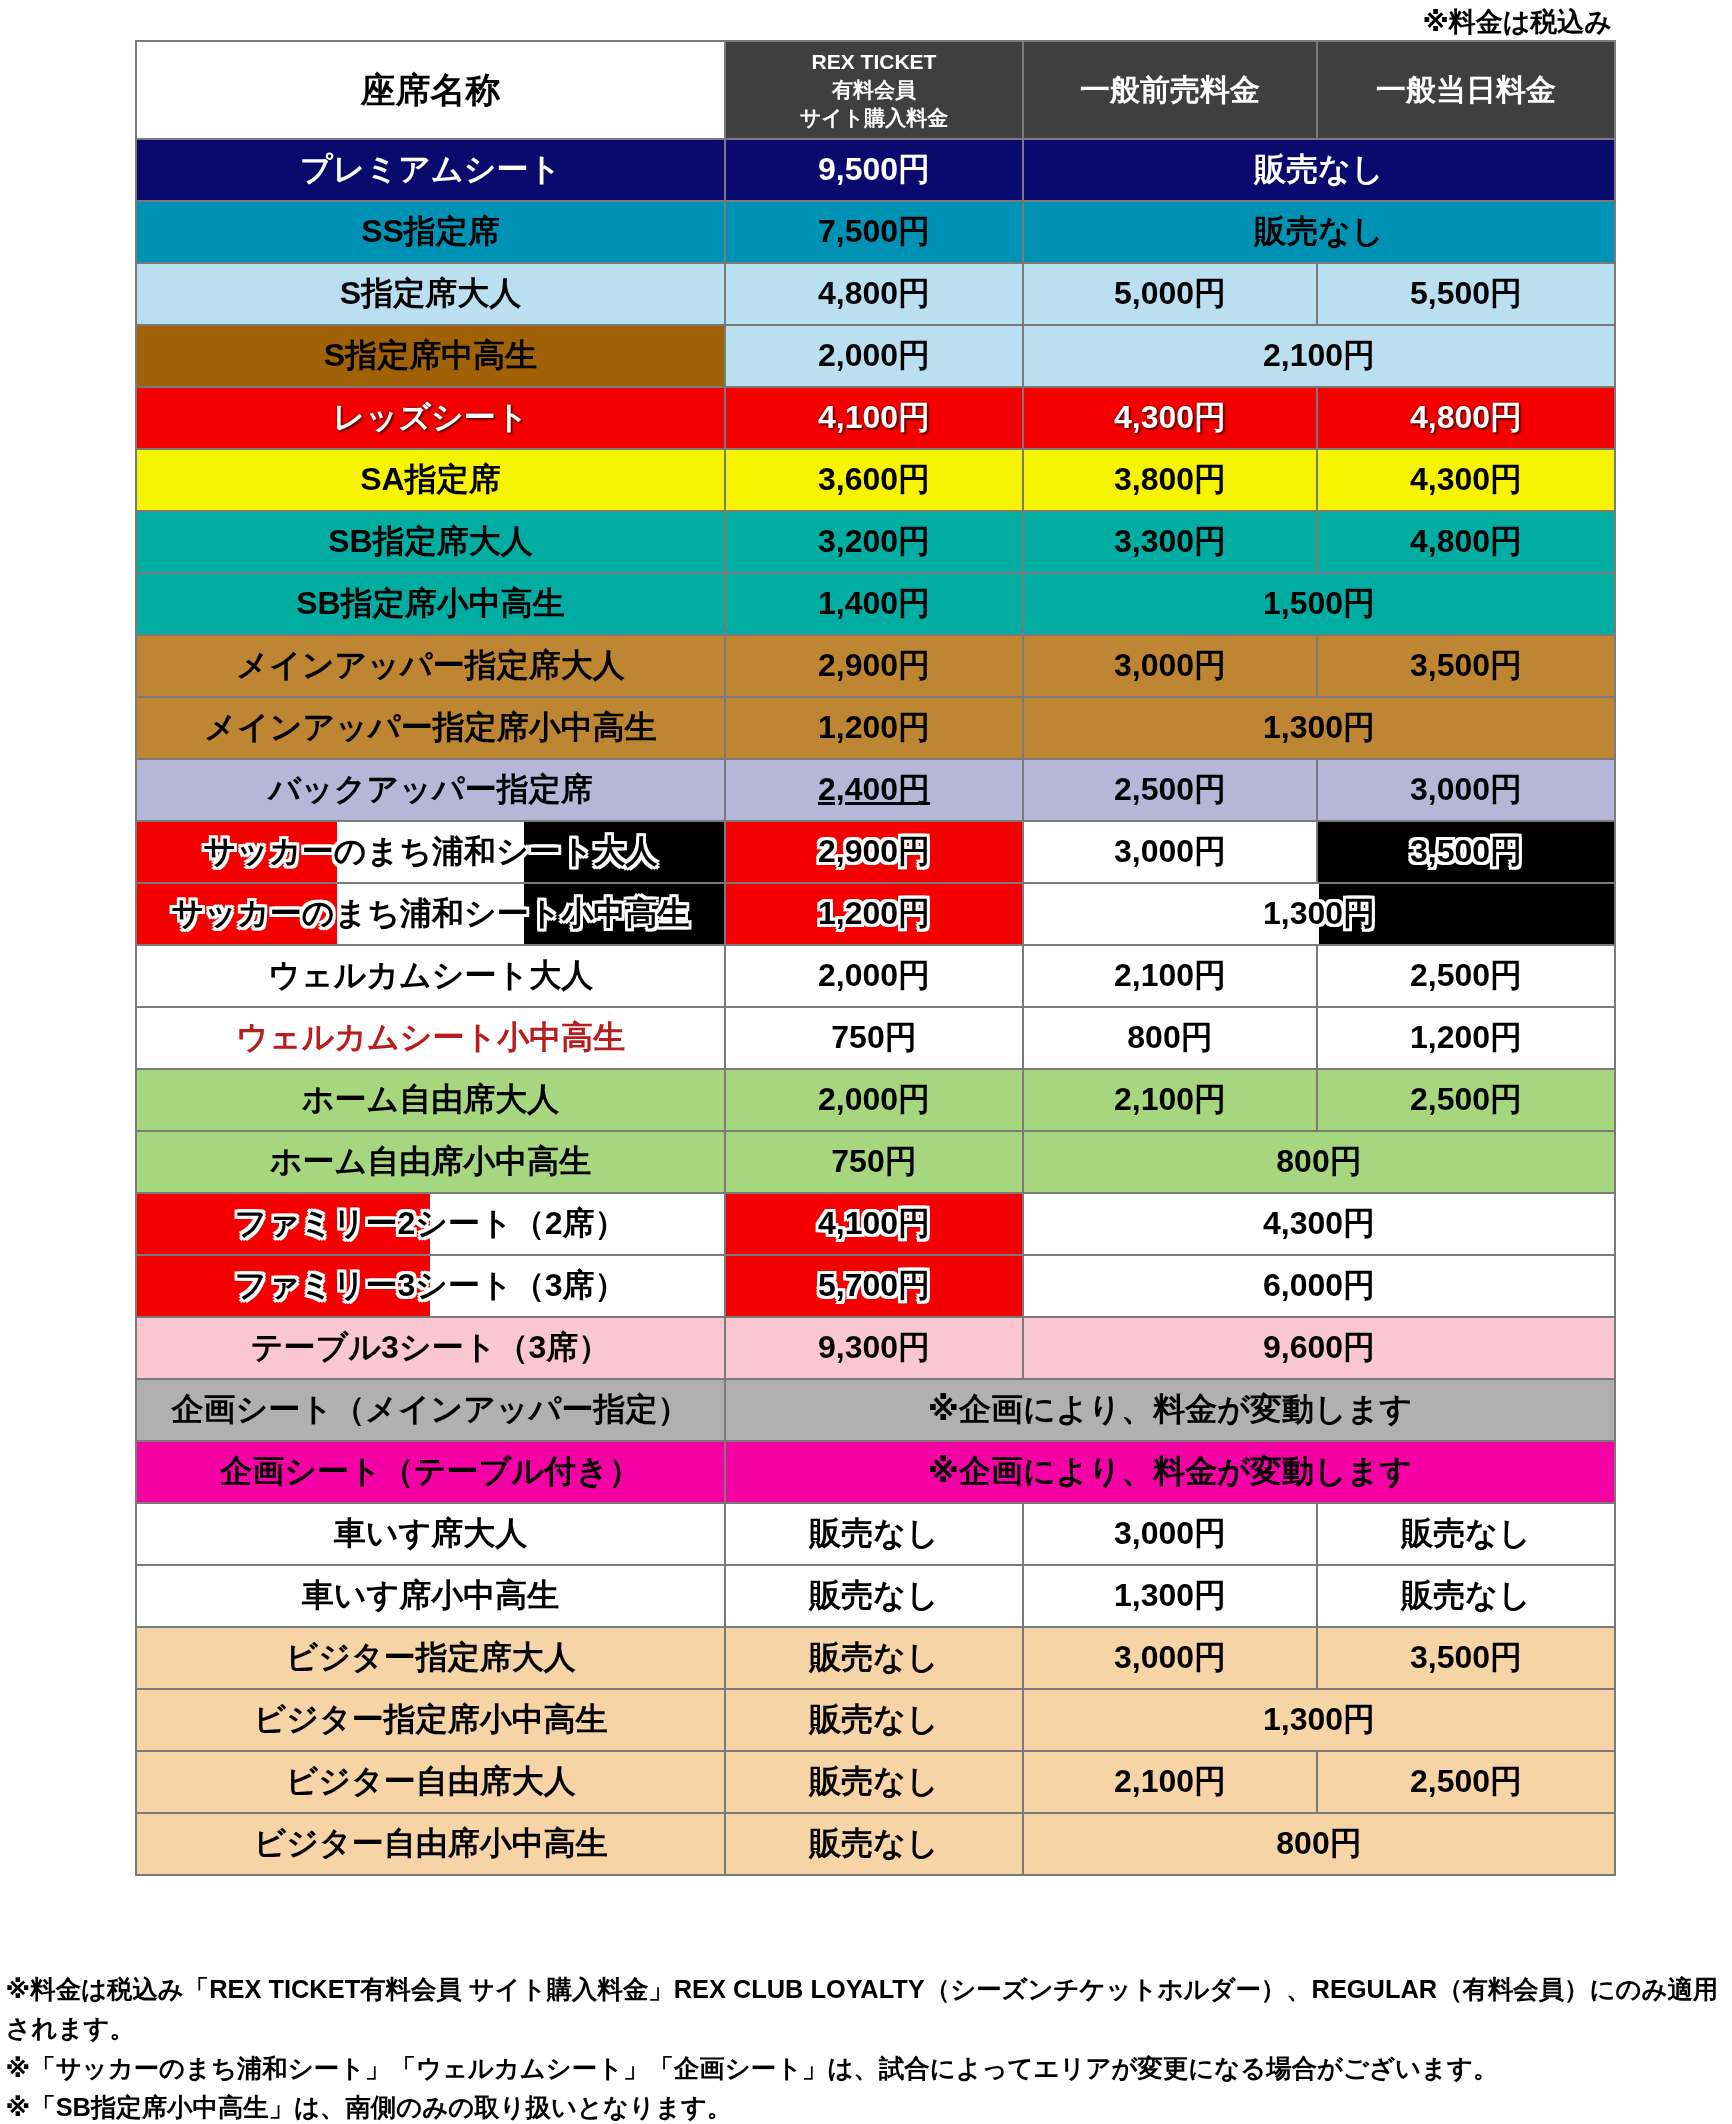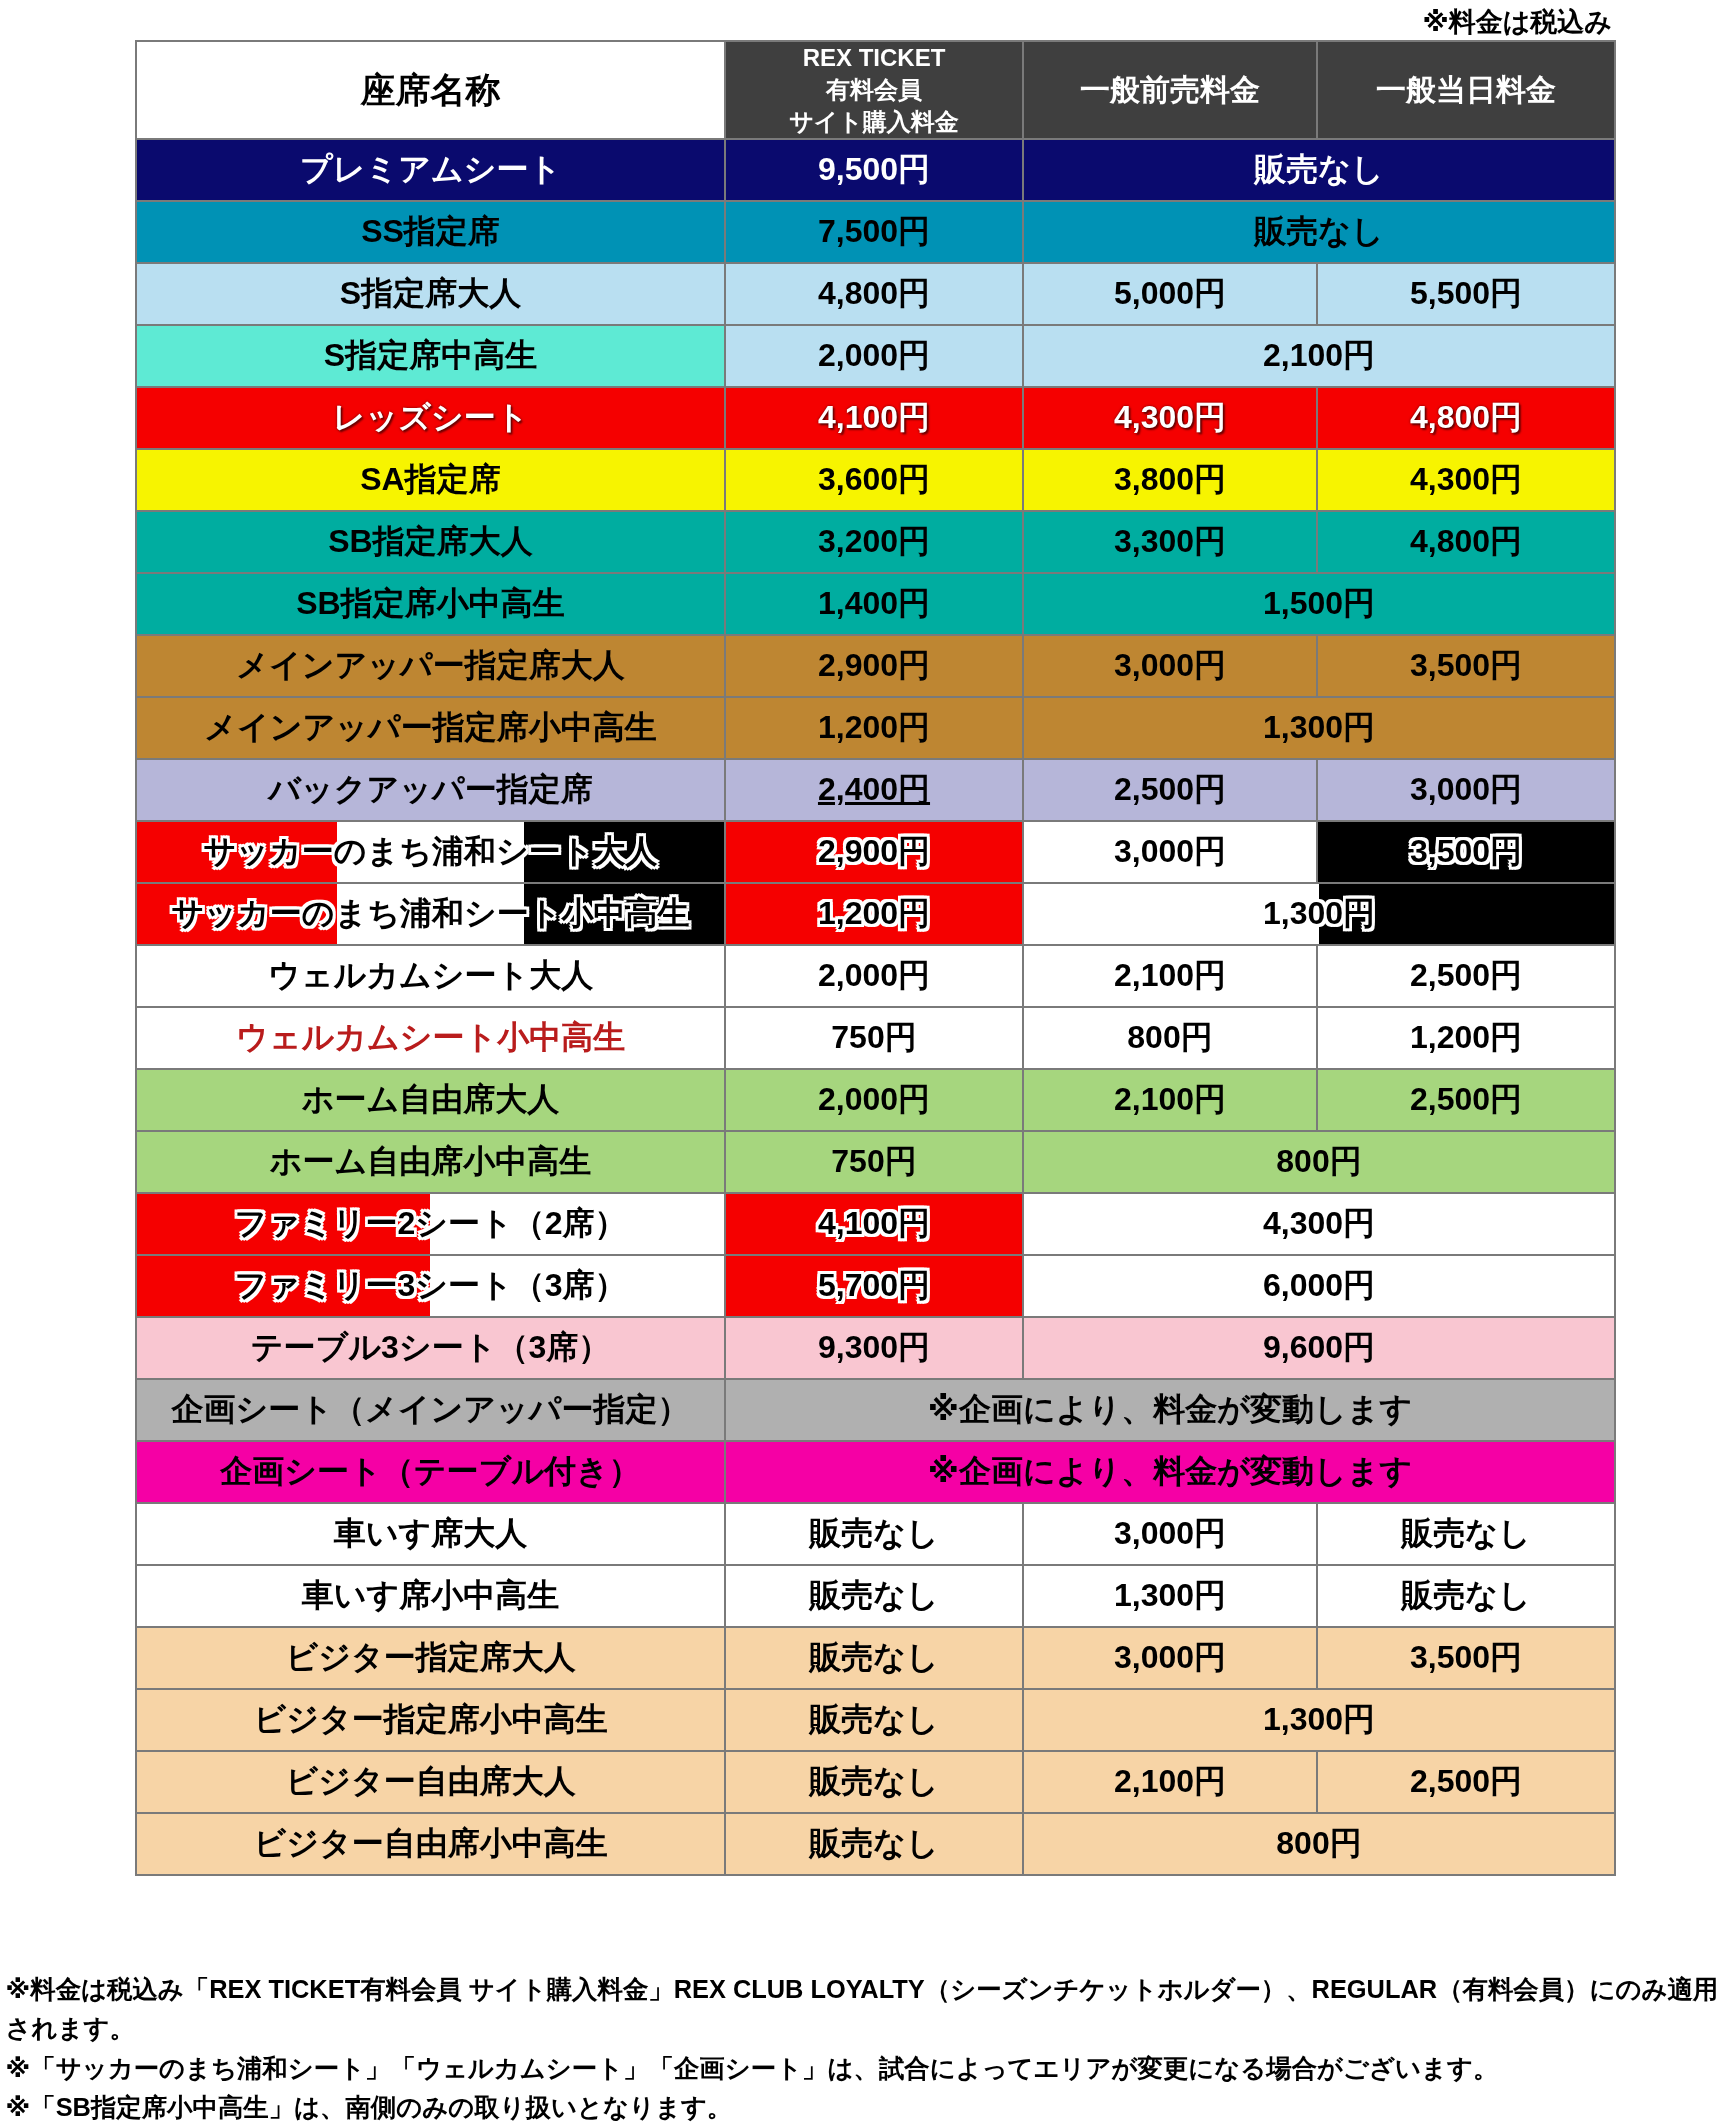--- a/index.html
+++ b/index.html
@@ -19,21 +19,21 @@
   }
   table.price th,table.price td{
     border:2.8px solid #7A7A7A;
     text-align:center;vertical-align:middle;
     padding:0;overflow:hidden;
   }
   thead tr{height:98px;}
   tbody tr{height:62px;}
   th.seat-hd{background:#FFFFFF;color:#000;font-size:35px;}
   th.dark-hd{background:#3F3F3F;color:#FFFFFF;font-size:30px;}
-  th.dark-hd .sub{display:block;font-size:24px;line-height:1.32;}
+  th.dark-hd .sub{display:block;font-size:21px;line-height:1.32;}
   tbody td{font-size:32px;font-weight:bold;}
   .fx-outline{
     color:#000;
     text-shadow:-2.8px -2.8px 0 #fff,2.8px -2.8px 0 #fff,-2.8px 2.8px 0 #fff,2.8px 2.8px 0 #fff,
                 -2.8px 0 0 #fff,2.8px 0 0 #fff,0 -2.8px 0 #fff,0 2.8px 0 #fff;
   }
   .fx-shadow{
     text-shadow:0 0 2.8px rgba(0,0,0,.55),1.9px 1.9px 1.9px rgba(0,0,0,.5);
   }
   .footnotes{
@@ -77,21 +77,21 @@
           <td style="background: rgb(0, 146, 181); color: rgb(0, 0, 0);">7,500円</td>
           <td colspan="2" style="background: rgb(0, 146, 181); color: rgb(0, 0, 0);">販売なし</td>
         </tr>
         <tr>
           <td style="background: rgb(185, 223, 241); color: rgb(0, 0, 0);">S指定席大人</td>
           <td style="background: rgb(185, 223, 241); color: rgb(0, 0, 0);">4,800円</td>
           <td style="background: rgb(185, 223, 241); color: rgb(0, 0, 0);">5,000円</td>
           <td style="background: rgb(185, 223, 241); color: rgb(0, 0, 0);">5,500円</td>
         </tr>
         <tr>
-          <td style="background: #5eead4; color: rgb(0, 0, 0);">S指定席中高生</td>
+          <td style="background: #a16207; color: rgb(0, 0, 0);">S指定席中高生</td>
           <td style="background: rgb(185, 223, 241); color: rgb(0, 0, 0);">2,000円</td>
           <td colspan="2" style="background: rgb(185, 223, 241); color: rgb(0, 0, 0);">2,100円</td>
         </tr>
         <tr>
           <td class="fx-shadow" style="background: rgb(245, 0, 0); color: rgb(255, 255, 255);">レッズシート</td>
           <td class="fx-shadow" style="background: rgb(245, 0, 0); color: rgb(255, 255, 255);">4,100円</td>
           <td class="fx-shadow" style="background: rgb(245, 0, 0); color: rgb(255, 255, 255);">4,300円</td>
           <td class="fx-shadow" style="background: rgb(245, 0, 0); color: rgb(255, 255, 255);">4,800円</td>
         </tr>
         <tr>

